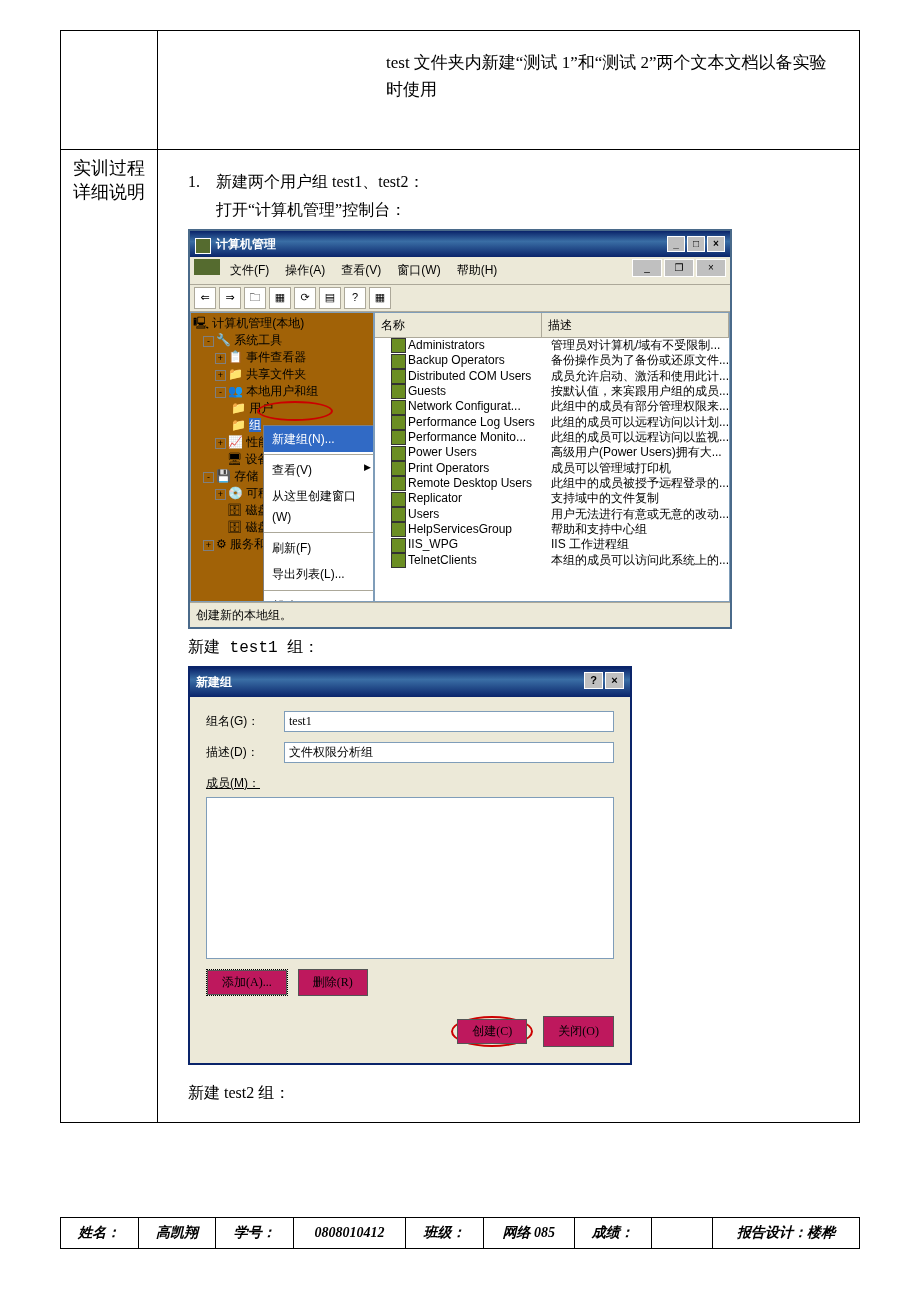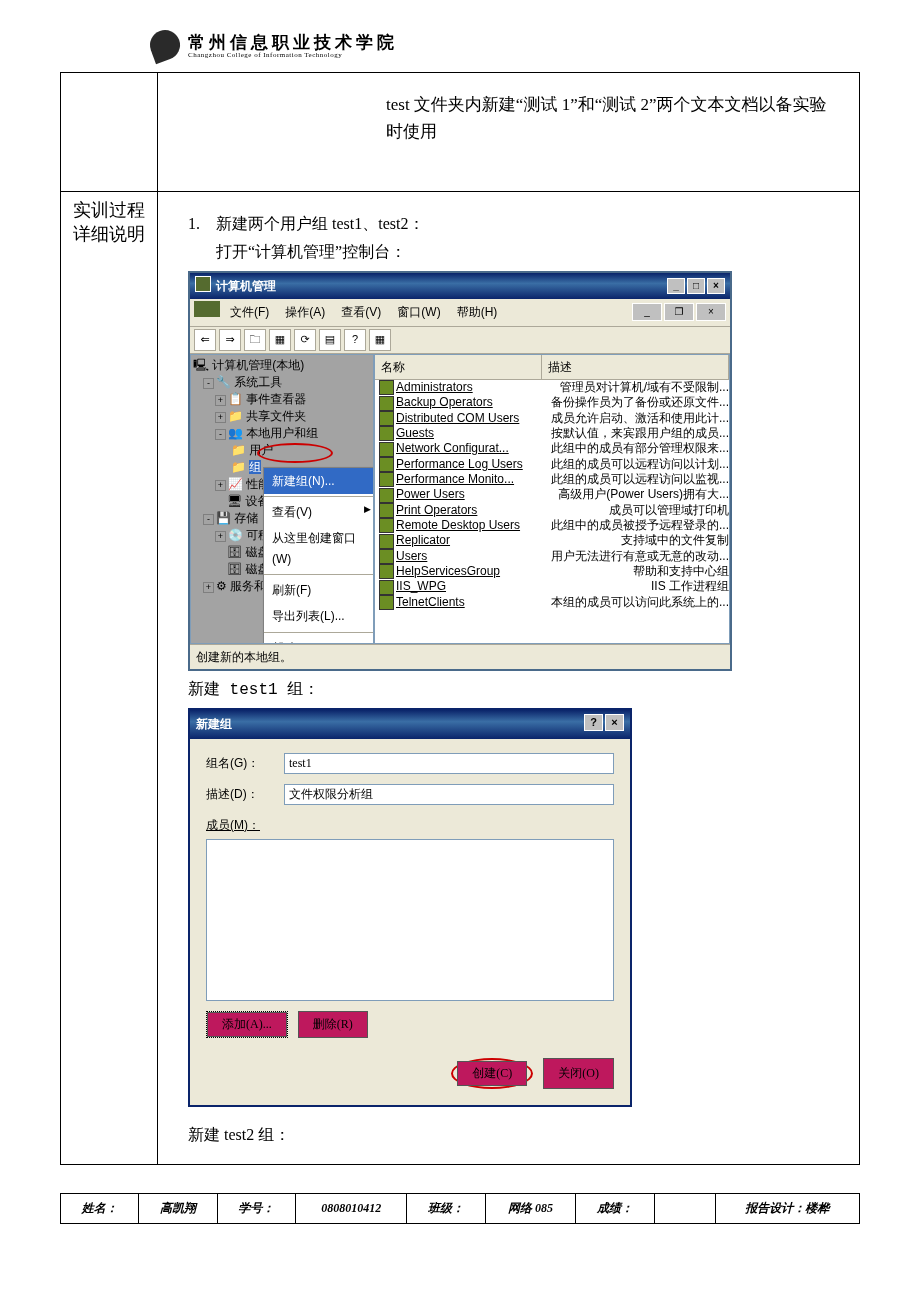--- a/index.html
+++ b/index.html
@@ -82,44 +82,44 @@
   .title-bar {
     background: linear-gradient(to bottom,#0a246a,#3a6ea5 40%,#0a246a);
     color: #fff;
     padding: 3px 5px;
     display: flex;
     align-items: center;
     justify-content: space-between;
     font-weight: bold;
   }
   .title-bar .ti {
-    display: flex; align-items: flex-start; gap: 5px;
+    display: flex; align-items: flex-end; gap: 5px;
   }
   .title-ico { width: 14px; height: 14px; background:#556b2f; border:1px solid #fff; }
   .win-ctrl { display:flex; gap:2px; }
   .win-ctrl span {
     width:16px; height:14px; background:#c0c0c0; border:1px solid #fff;
     font-size:10px; text-align:center; line-height:14px; color:#000;
   }
   .menu-bar {
     background:#ece9d8; border-bottom:1px solid #aca899;
-    padding:2px 4px; display:flex; gap:4px;align-items:center;
+    padding:2px 4px; display:flex; gap:4px;
   }
   .menu-bar span { padding:1px 6px; }
   .tool-bar {
     background:#ece9d8; border-bottom:1px solid #aca899;
     padding:2px 4px; display:flex; gap:3px; align-items:center;
   }
   .tool-bar .tb {
     width:20px;height:20px;border:1px solid #aca899;background:#fff;
     font-size:11px; text-align:center; line-height:18px;
   }
   .win-body { display:flex; height:290px; }
   .tree {
-    width:178px; background:#a3a3a3; border:1px solid #7f9db9;
+    width:178px; background:#a16207; border:1px solid #7f9db9;
     overflow:hidden; font-size:12px; padding:2px; position:relative;
   }
   .tree .node { white-space:nowrap; line-height:17px; }
   .tree .sel { background:#316ac5; color:#fff; }
   .tree .pm { display:inline-block; width:9px; text-align:center; border:1px solid #7f7f7f; font-size:9px; line-height:9px; margin-right:2px;}
   .ctx-menu {
     position:absolute; left:72px; top:112px;
     background:#fff; border:1px solid #808080;
     box-shadow:2px 2px 3px rgba(0,0,0,0.3);
     font-size:12px; width:115px; z-index:5;
@@ -139,21 +139,21 @@
     font-size:12px; overflow:hidden;
   }
   .list-head {
     display:flex; background:#ece9d8; border-bottom:1px solid #aca899;
     font-size:12px;
   }
   .list-head div { padding:2px 6px; border-right:1px solid #aca899; }
   .list-head .c1{ width:154px;} .list-head .c2{flex:1;}
   .list-body { padding:0; }
   .lr { display:flex; line-height:15px; white-space:nowrap; }
-  .lr .c1{ width:160px; padding-left:4px;text-decoration:underline;} .lr .c2{flex:1;text-align:right;}
+  .lr .c1{ width:160px; padding-left:16px;} .lr .c2{flex:1;}
   .lr .gi { display:inline-block; width:13px;height:13px;background:#6b8e23;border:1px solid #333; margin-right:2px; vertical-align:middle;}
   .status-bar { border-top:1px solid #aca899; padding:2px 6px; background:#ece9d8;}
 
   
   .dlg {
     width:440px; border:2px solid #0a246a;
     font-family: Tahoma,"SimSun",sans-serif;
     font-size:12px;
     margin:4px 0;
   }
@@ -188,38 +188,31 @@
   .createcircle {
     border:2px solid #c00; border-radius:50%;
     padding:1px 4px; display:inline-block;
   }
   .dashed-focus { border:1px dotted #000; display:inline-block; }
 
   
   .footer-table {
     border-collapse:collapse;
     width:100%;
-    font-size:12px;
-    margin-top: 28px;
+    font-size:14px;
+    margin-top: 94px;
   }
   .footer-table td { border:1px solid #000; padding:6px 10px; text-align:center; }
   .footer-table .lbl { font-weight:bold; font-style:italic; }
   .footer-table .val { font-weight:bold; font-style:italic; }
 </style>
 </head>
 <body>
 
 <div class="page">
-  <div class="header-logo">
-    <div class="logo-circle"></div>
-    <div>
-      <div class="logo-text-cn">常州信息职业技术学院</div>
-      <div class="logo-text-en">Changzhou College of Information Technology</div>
-    </div>
-  </div>
 
   <table class="doc-table">
     <tbody>
         <tr class="top-row">
       <td class="blank-left"></td>
       <td>
         <div class="top-note" style="padding-left:220px;">test 文件夹内新建“测试 1”和“测试 2”两个文本文档以备实验时使用</div>
       </td>
     </tr>
     <tr>

